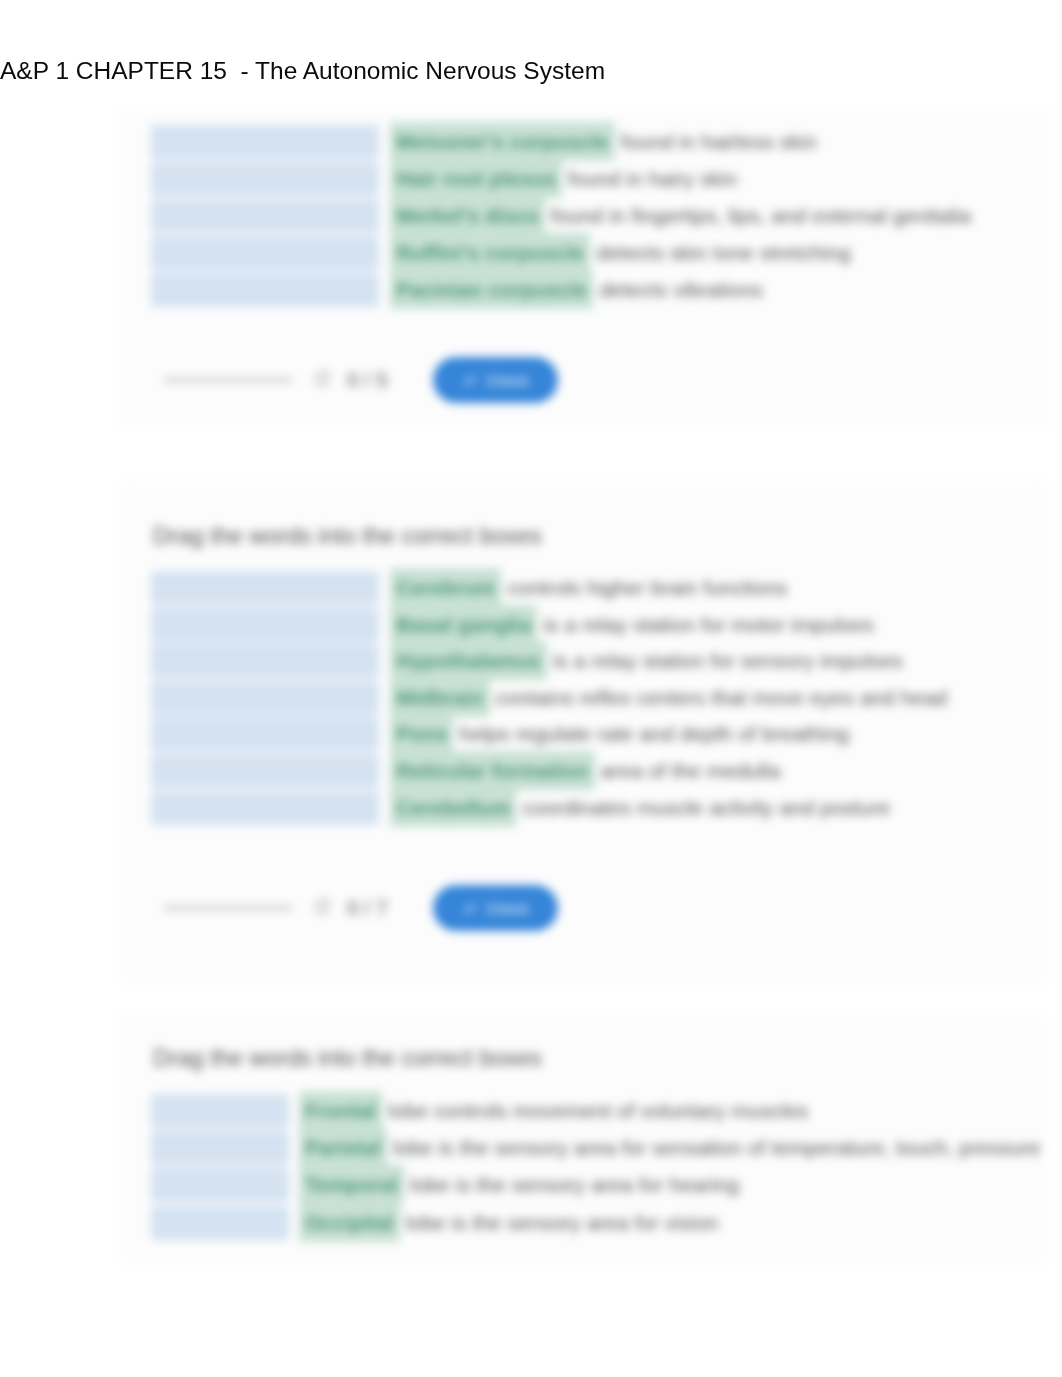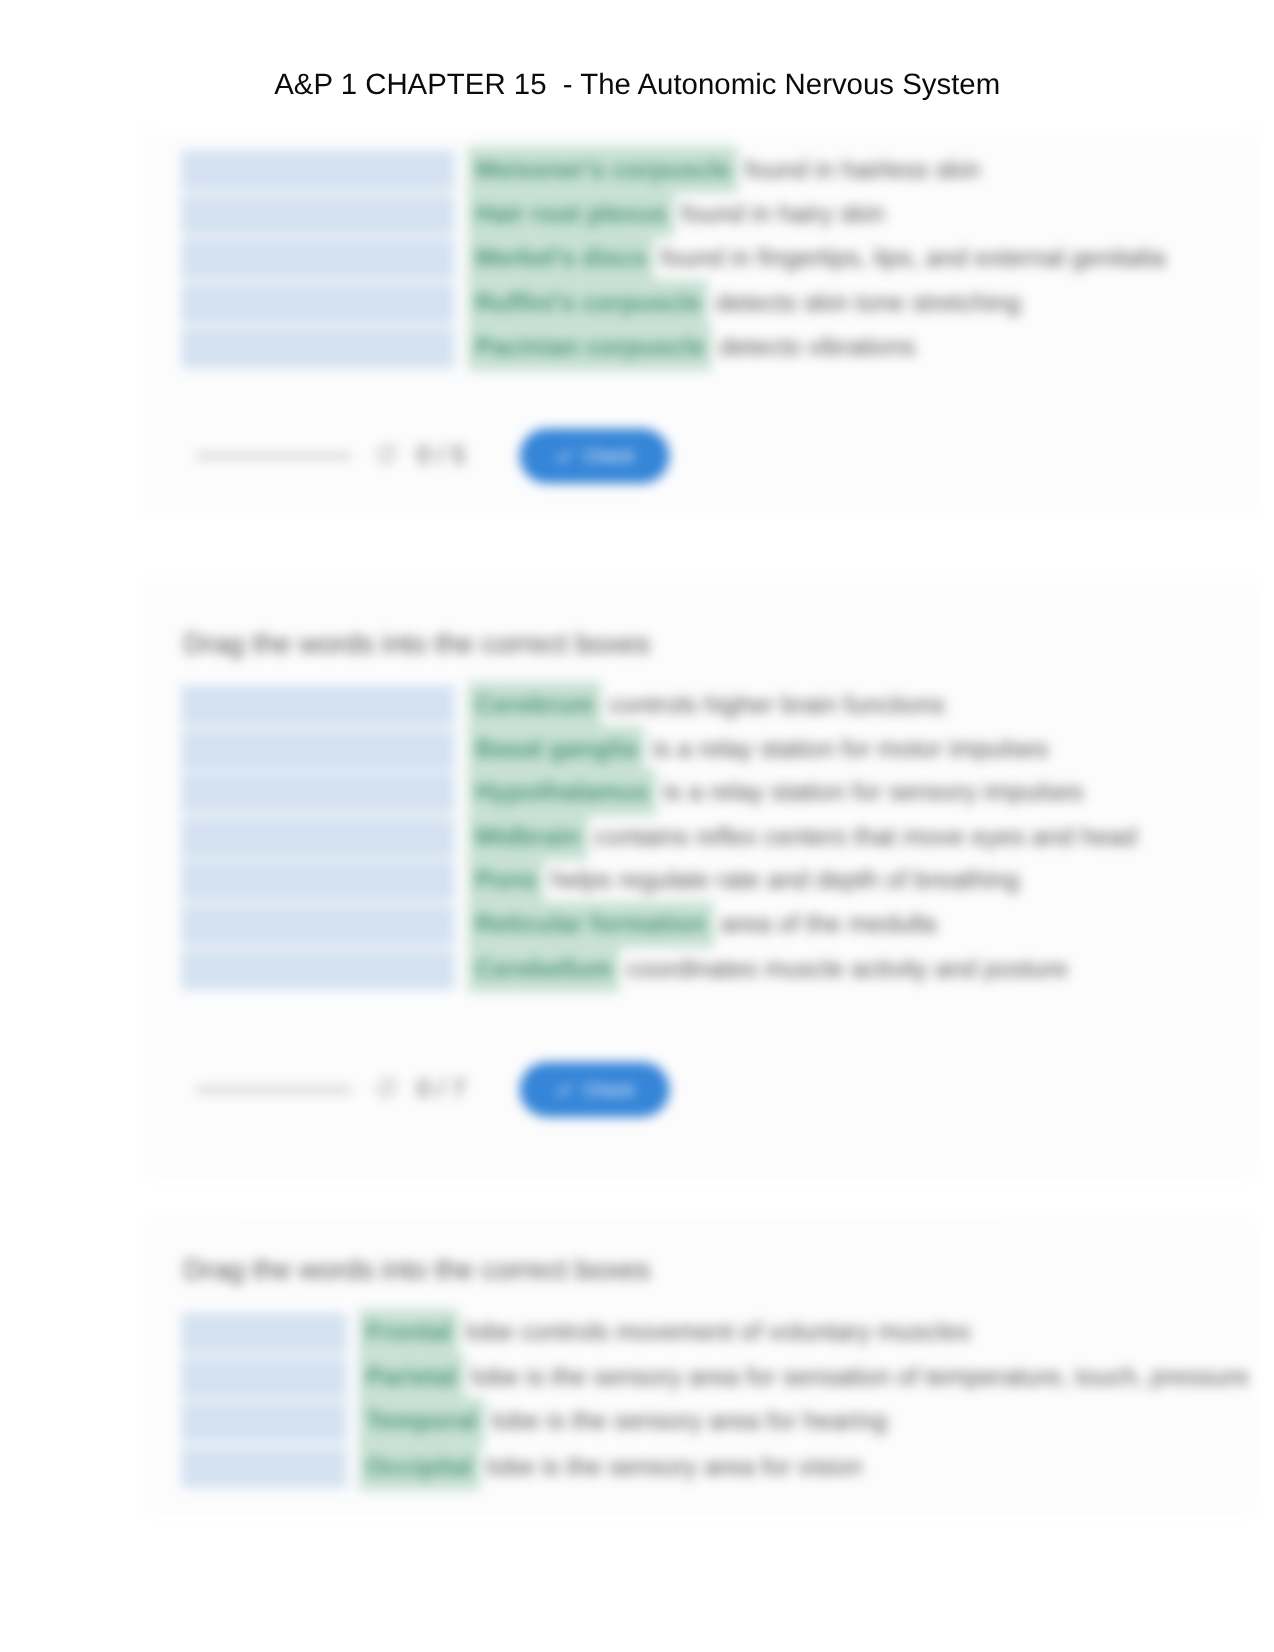--- a/index.html
+++ b/index.html
@@ -1,21 +1,21 @@
 <!DOCTYPE html>
 <html><head>
 <meta charset="utf-8">
 <title>A&amp;P 1 CHAPTER 15  - The Autonomic Nervous System</title>
 <style>
   html,body{margin:0;padding:0;}
   body{width:1062px;height:1377px;background:#ffffff;
        font-family:"Liberation Sans",sans-serif;overflow:hidden;}
   .page{position:relative;width:1062px;height:1377px;overflow:hidden;}
 
-  .doc-title{position:absolute;left:0;top:57px;width:1062px;text-align:center;
+  .doc-title{position:absolute;left:0;top:57px;width:1062px;
              font-size:24.5px;line-height:28px;color:#0b0b0b;
              transform:translateZ(0);white-space:pre;}
 
   .blurlayer{position:absolute;left:0;top:0;width:1062px;height:1377px;
              filter:blur(4.8px);}
 
   .card{position:absolute;background:#fcfcfd;border-radius:3px;}
 
   .prompt{position:absolute;font-size:23.4px;line-height:28px;color:#525252;white-space:nowrap;}
 

